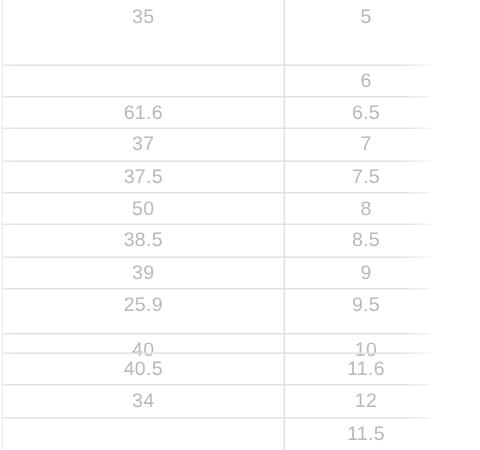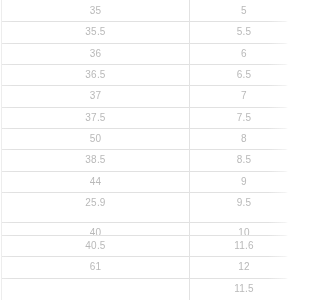--- a/index.html
+++ b/index.html
@@ -77,21 +77,21 @@
   }
   .size-row:first-child .row-rule {
     display: none;
   }
 
   .cell {
     position: absolute;
     top: 0;
     height: 21.35px;
     line-height: 21.35px;
-    font-size: 10px;
+    font-size: 13px;
     color: #b9b9b9;
     text-align: center;
     letter-spacing: 0.2px;
     white-space: nowrap;
     overflow: hidden;
   }
 
   .cell-eu {
     left: 2px;
     width: 187px;
@@ -108,35 +108,29 @@
 <div id="size-chart-table">
 
   <div class="rows-viewport">
 
     <div class="size-row" style="top:0px">
 
       <div class="cell cell-eu">35</div>
       <div class="cell cell-us">5</div>
     </div>
 
-    <div class="size-row" style="top:21.35px">
-      <div class="row-rule"></div>
-      <div class="cell cell-eu">35.5</div>
-      <div class="cell cell-us">5.5</div>
-    </div>
 
     <div class="size-row" style="top:42.7px">
       <div class="row-rule"></div>
-      <div class="cell cell-eu">36</div>
       <div class="cell cell-us">6</div>
     </div>
 
     <div class="size-row" style="top:64.05px">
       <div class="row-rule"></div>
-      <div class="cell cell-eu">36.5</div>
+      <div class="cell cell-eu">61.6</div>
       <div class="cell cell-us">6.5</div>
     </div>
 
     <div class="size-row" style="top:85.4px">
       <div class="row-rule"></div>
       <div class="cell cell-eu">37</div>
       <div class="cell cell-us">7</div>
     </div>
 
     <div class="size-row" style="top:106.75px">
@@ -152,21 +146,21 @@
     </div>
 
     <div class="size-row" style="top:149.45px">
       <div class="row-rule"></div>
       <div class="cell cell-eu">38.5</div>
       <div class="cell cell-us">8.5</div>
     </div>
 
     <div class="size-row" style="top:170.8px">
       <div class="row-rule"></div>
-      <div class="cell cell-eu">44</div>
+      <div class="cell cell-eu">39</div>
       <div class="cell cell-us">9</div>
     </div>
 
     <div class="size-row" style="top:192.15px">
       <div class="row-rule"></div>
       <div class="cell cell-eu">25.9</div>
       <div class="cell cell-us">9.5</div>
     </div>
 
     <div class="size-row" style="top:222px">
@@ -176,21 +170,21 @@
     </div>
 
     <div class="size-row" style="top:234.85px">
       <div class="row-rule"></div>
       <div class="cell cell-eu">40.5</div>
       <div class="cell cell-us">11.6</div>
     </div>
 
     <div class="size-row" style="top:256.2px">
       <div class="row-rule"></div>
-      <div class="cell cell-eu">61</div>
+      <div class="cell cell-eu">34</div>
       <div class="cell cell-us">12</div>
     </div>
 
     <div class="size-row" style="top:277.55px">
       <div class="row-rule"></div>
       <div class="cell cell-us">11.5</div>
     </div>
 
   </div>
 

